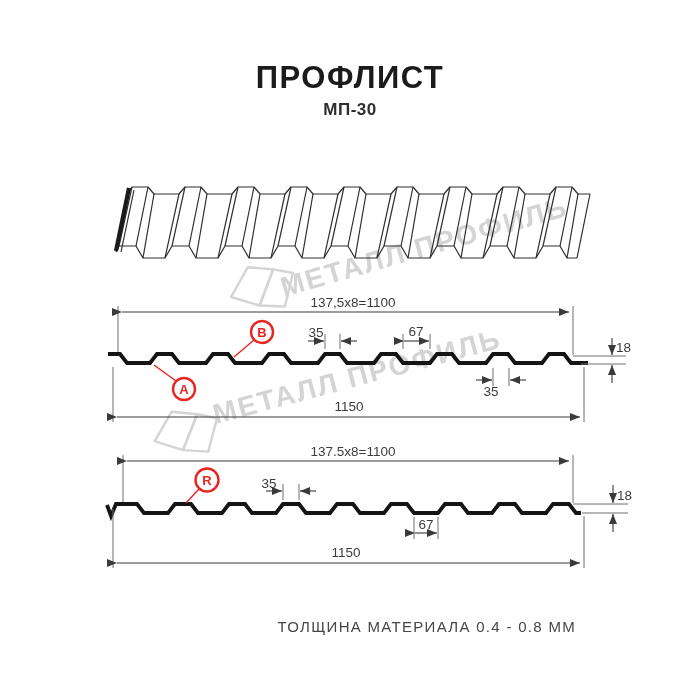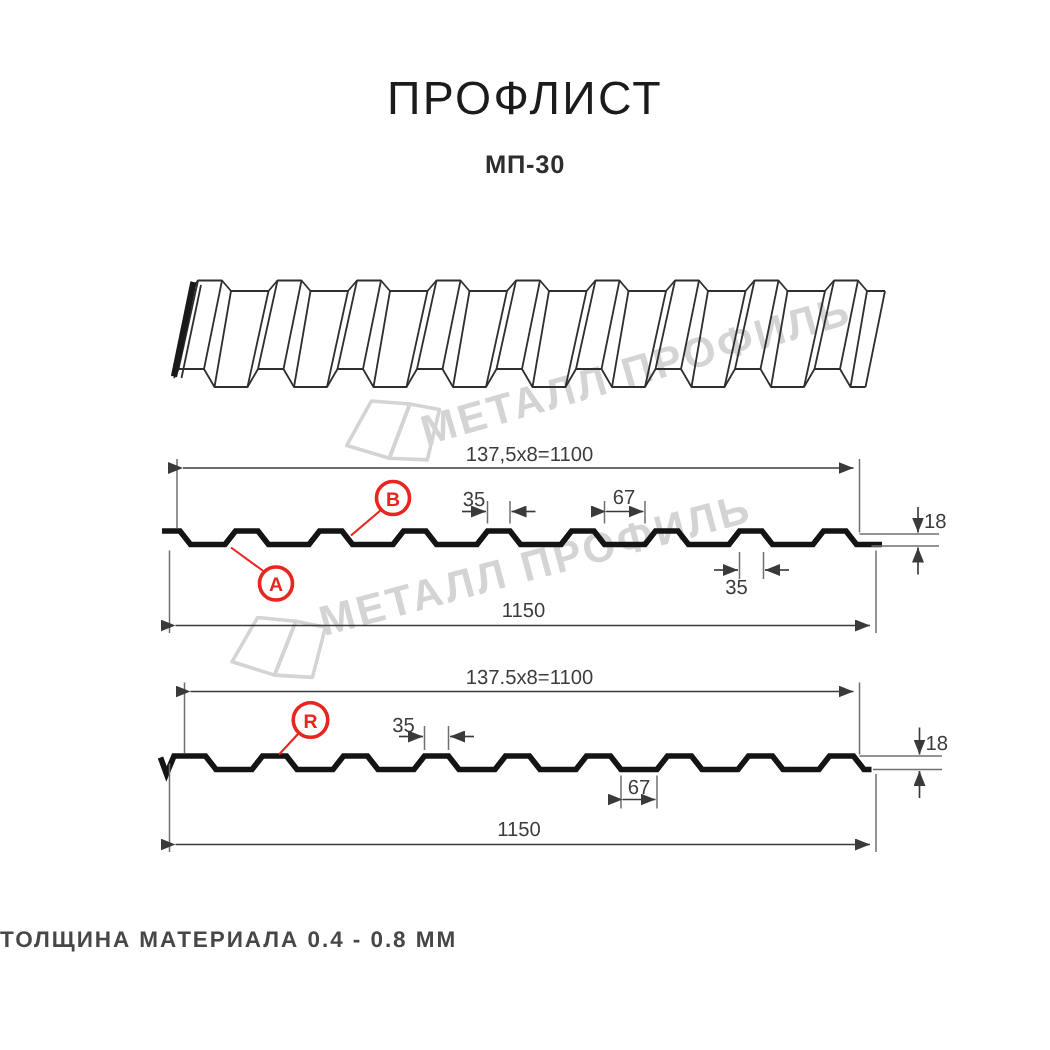--- a/index.html
+++ b/index.html
@@ -1,21 +1,21 @@
 <!DOCTYPE html>
 <html><head>
 <meta charset="utf-8">
 <style>
   html,body{margin:0;padding:0;background:#ffffff;}
   body{width:700px;height:700px;position:relative;font-family:"Liberation Sans",sans-serif;overflow:hidden;}
   .hdr{position:absolute;left:0;width:700px;text-align:center;color:#1b1b1b;}
-  #title{top:48px;font-size:31px;font-weight:400;letter-spacing:1.5px;}
+  #title{top:60px;font-size:31px;font-weight:700;letter-spacing:1.5px;}
   #subtitle{top:100px;font-size:17px;font-weight:700;letter-spacing:.5px;color:#2e2e2e;}
-  #footnote{position:absolute;top:618px;left:0;width:576px;text-align:left;
-            font-size:15px;font-weight:700;letter-spacing:1.3px;color:#474747;}
+  #footnote{position:absolute;top:618px;left:0;width:576px;text-align:right;
+            font-size:15px;font-weight:400;letter-spacing:1.3px;color:#474747;}
   svg{position:absolute;left:0;top:0;}
   .ext{stroke:#6f6f6f;stroke-width:1;fill:none}
   .dim{stroke:#3a3a3a;stroke-width:1.1;fill:none}
   .prof{stroke:#141414;stroke-width:3.8;fill:none;stroke-linejoin:miter;stroke-linecap:butt}
   .p3d{stroke:#2f2f2f;stroke-width:1.2;fill:none;stroke-linejoin:round}
   .wm{fill:#d4d4d4;font-weight:700;font-size:28px;letter-spacing:2px;font-family:"Liberation Sans",sans-serif}
   .wmlogo{stroke:#d4d4d4;stroke-width:2.4;fill:none;stroke-linejoin:round}
   .redln{stroke:#e8251f;stroke-width:1.4;fill:none}
   .redcirc{stroke:#e8251f;stroke-width:2.4;fill:none}
   .redtxt{fill:#e8251f;font-size:13px;font-weight:700;text-anchor:middle;font-family:"Liberation Sans",sans-serif}

